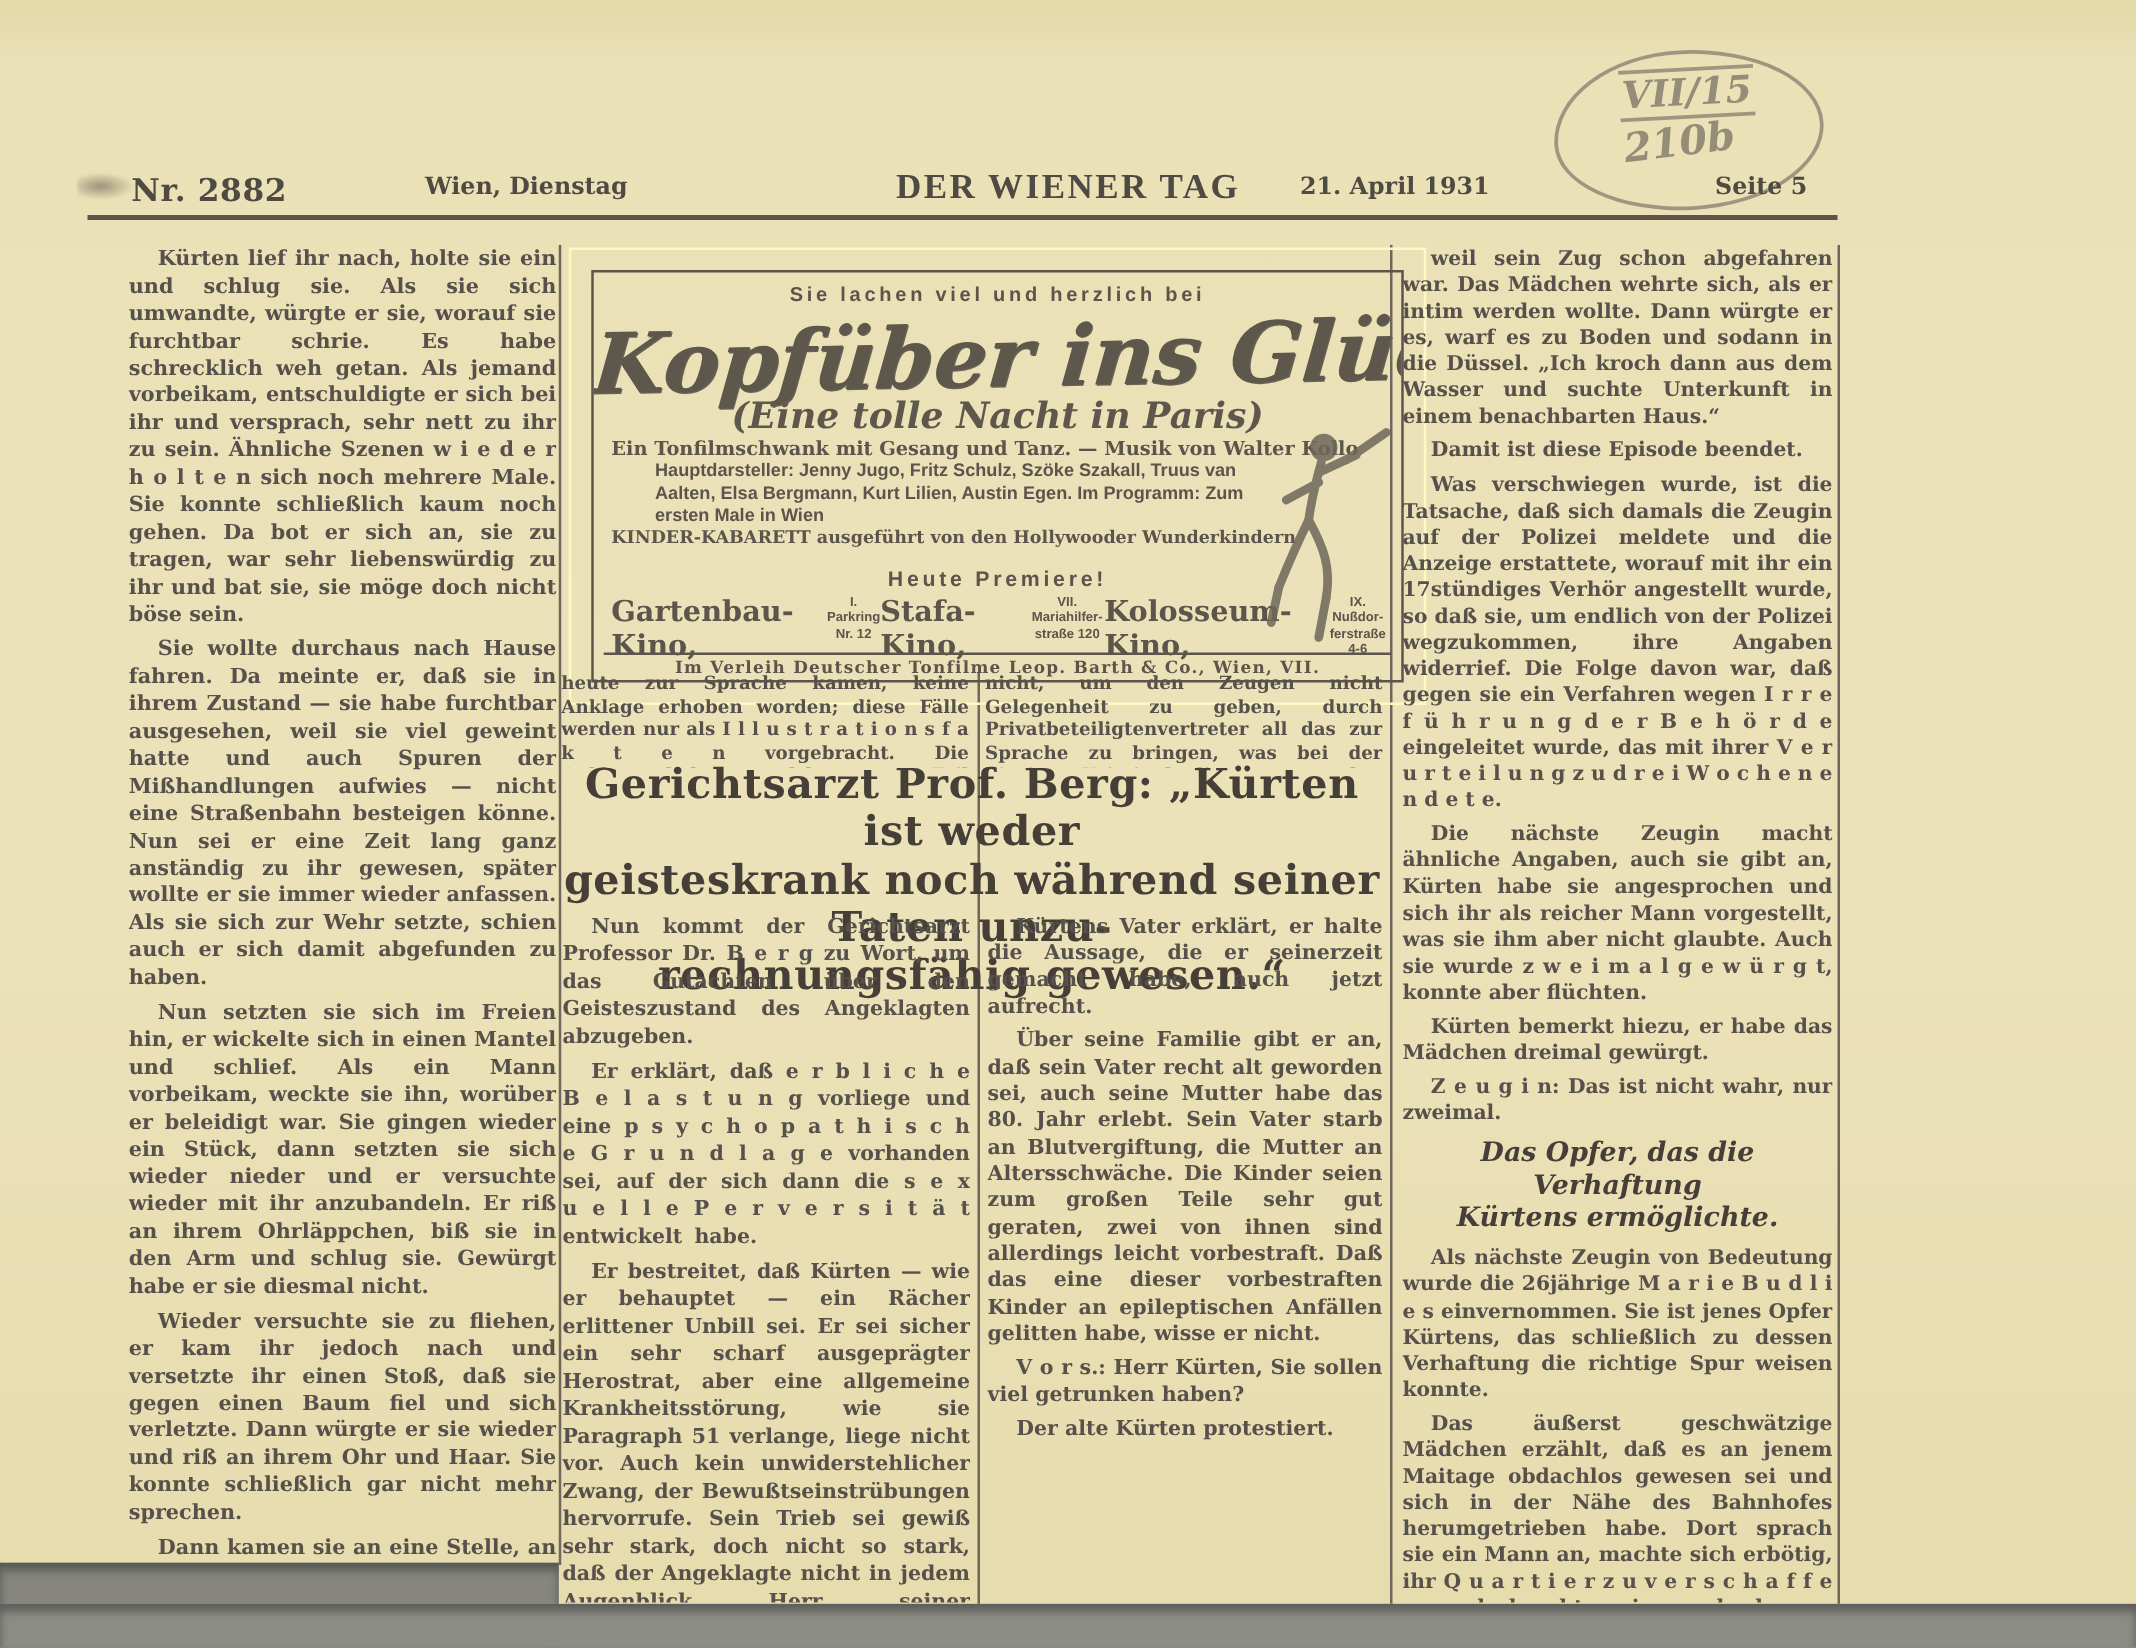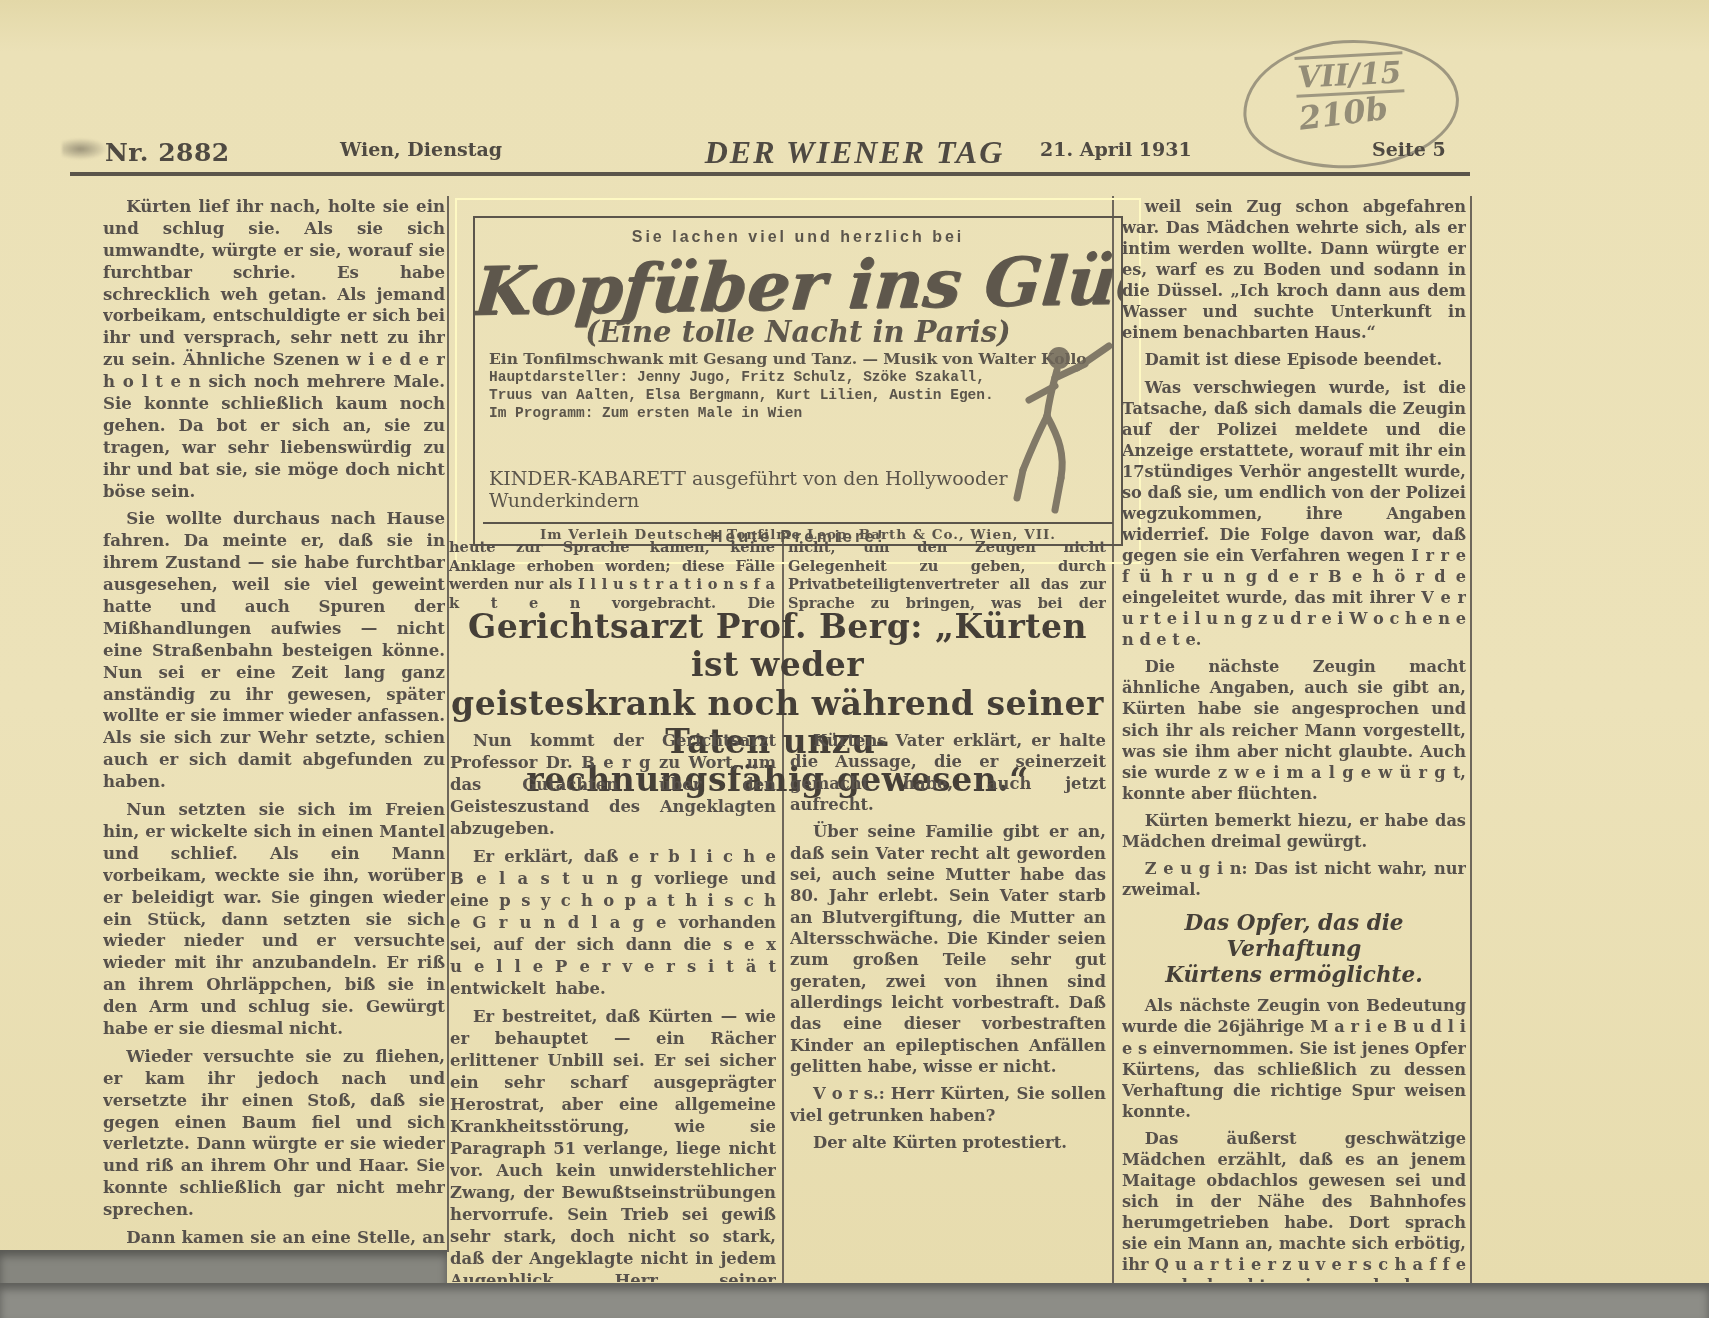--- a/index.html
+++ b/index.html
@@ -10,22 +10,22 @@
          box-shadow:0 4px 10px rgba(0,0,0,.45);}
   .paper-edge-l{position:absolute;left:0;top:1250px;width:447px;height:68px;background:#86867f;
          box-shadow:inset 0 6px 8px rgba(0,0,0,.35);}
   .scan-band{position:absolute;left:0;top:1283px;width:1709px;height:35px;background:#8d8d87;
          box-shadow:inset 0 6px 8px rgba(0,0,0,.35);}
   
   .masthead{position:absolute;top:130px;left:0;width:1709px;height:36px;color:#4f4a42;}
   .mh{position:absolute;font-weight:bold;white-space:nowrap;}
   .mh-issue{left:105px;top:8px;font-size:25px;letter-spacing:.5px;filter:blur(.3px);}
   .mh-place{left:340px;top:8px;font-size:19px;}
-  .mh-title{left:0;right:0;top:4px;text-align:center;font-size:32px;letter-spacing:2px;
-            font-family:"Liberation Serif",serif;font-style:italic;}
+  .mh-title{left:0;right:0;top:4px;text-align:center;font-size:28px;letter-spacing:2px;
+            font-family:"Liberation Serif",serif;}
   .mh-date{left:1040px;top:8px;font-size:19px;}
   .mh-page{left:1372px;top:8px;font-size:19px;}
   .head-rule{position:absolute;left:70px;top:172px;width:1400px;height:4px;background:#5b554b;}
   
   .pencil{position:absolute;left:1243px;top:40px;width:210px;height:122px;
           border:3px solid #9e9780;border-radius:48% 52% 50% 50%/55% 50% 50% 45%;
           transform:rotate(-3deg);color:#948d77;text-align:center;
           font-style:italic;font-weight:bold;}
   .pencil .l1{margin-top:14px;font-size:30px;}
   .pencil .l1 .ov{border-top:3px solid #9e9780;border-bottom:3px solid #9e9780;padding:0 2px;}
@@ -60,22 +60,22 @@
             position:relative;overflow:hidden;color:#5b554b;}
   .ad-tag{margin-top:10px;text-align:center;font-family:"Liberation Sans",sans-serif;
           font-weight:bold;font-size:16px;letter-spacing:3px;}
   .ad-title{margin-top:0px;text-align:center;font-size:67px;font-weight:bold;font-style:italic;
             font-family:"DejaVu Serif",serif;transform:skewX(-6deg) rotate(-1deg);
             color:#5e574c;text-shadow:1px 1px 0 #6a6355;white-space:nowrap;}
   .ad-sub{margin-top:-10px;text-align:center;font-size:29px;font-weight:bold;font-style:italic;
           color:#5e574c;}
   .ad-line1{margin-top:0;text-align:left;padding-left:14px;font-size:15.5px;font-weight:600;}
   .ad-line2{padding:0 120px 0 14px;font-size:14.5px;font-weight:bold;
-            font-family:Liberation Mono, monospace;line-height:1.25;}
-  .ad-line3{padding-left:14px;font-size:19px;font-weight:normal;margin-top:45px;}
+            font-family:Liberation Sans, sans-serif;line-height:1.25;margin-left:35px;}
+  .ad-line3{padding-left:14px;font-size:14px;font-weight:bold;}
   .ad-prem{text-align:center;font-size:17px;font-weight:bold;letter-spacing:3px;
            font-family:"Liberation Sans",sans-serif;margin-top:16px;}
   .ad-cin{display:flex;justify-content:space-between;align-items:center;
           padding:0 10px 0 14px;margin-top:2px;}
   .cin{display:flex;gap:6px;}
   .cin .nm{font-size:23px;font-weight:bold;font-family:"DejaVu Serif",serif;}
   .cin .ad2{font-size:10.5px;font-weight:bold;line-height:1.15;text-align:center;
             font-family:"Liberation Sans",sans-serif;}
   .ad-dist{position:absolute;left:0;right:0;bottom:2px;text-align:center;font-size:13.5px;
            font-weight:bold;letter-spacing:1px;border-top:2px solid #5b554b;

